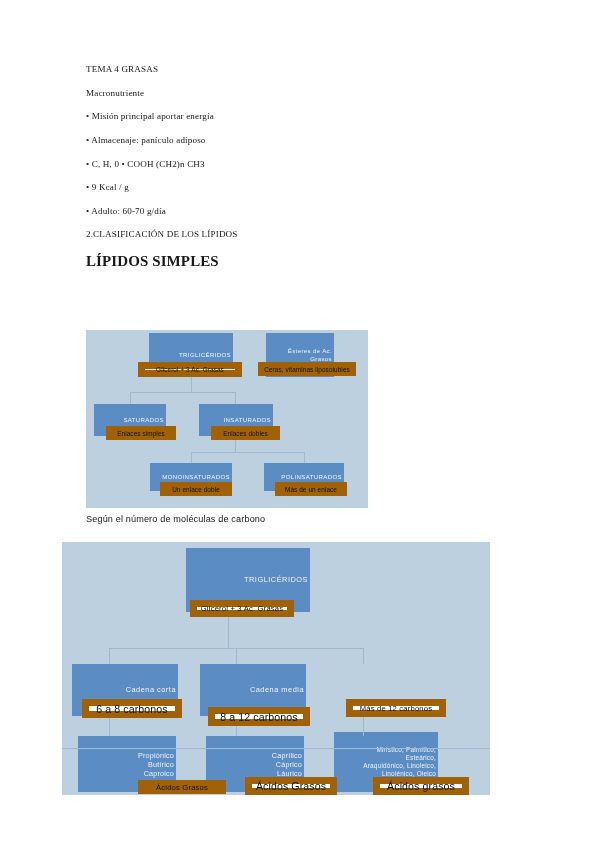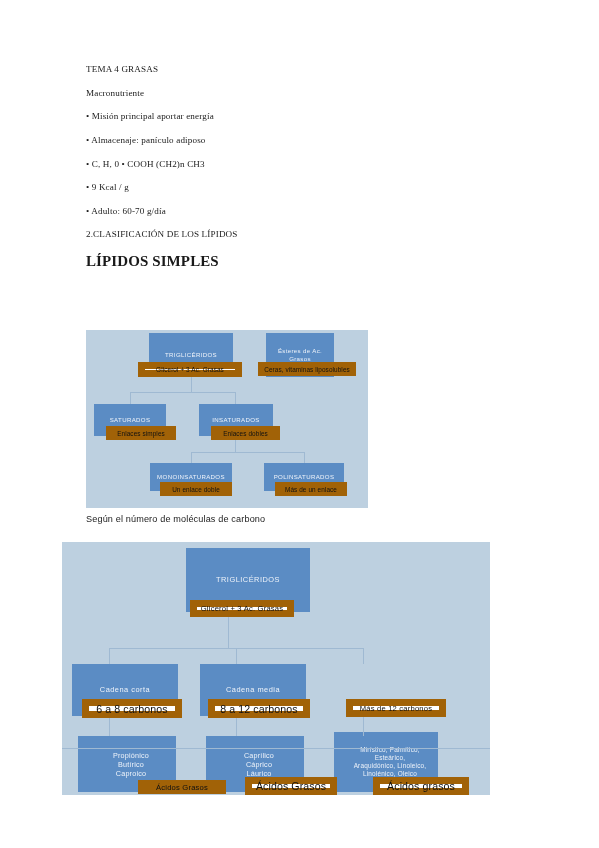--- a/index.html
+++ b/index.html
@@ -60,21 +60,21 @@
   }
 
   
   .node {
     position: absolute;
     background: #5b8cc4;
     color: #eef3fa;
     display: flex;
     align-items: center;
     justify-content: center;
-    text-align: center;
+    text-align: right;
     box-sizing: border-box;
     line-height: 1.25;
   }
   .node-label {
     width: 100%;
     padding: 0 2px;
     white-space: pre-line;
   }
   .callout {
     position: absolute;
@@ -201,21 +201,21 @@
   <div class="node" style="left:10px; top:122px; width:106px; height:52px;">
     <span class="node-label">Cadena corta</span>
   </div>
   <div class="callout big" style="left:20px; top:157px; width:100px; height:19px;">
     <span>6 a 8 carbonos</span>
   </div>
 
   <div class="node" style="left:138px; top:122px; width:106px; height:52px;">
     <span class="node-label">Cadena media</span>
   </div>
-  <div class="callout big" style="left:146px; top:157px; width:102px; height:19px;">
+  <div class="callout big" style="left:146px; top:165px; width:102px; height:19px;">
     <span>8 a 12 carbonos</span>
   </div>
 
   <div class="callout" style="left:284px; top:157px; width:100px; height:18px;">
     <span>Más de 12 carbonos</span>
   </div>
 
   <div class="node acid-list" style="left:16px; top:194px; width:98px; height:56px;">
     <span class="node-label">Propiónico
 Butírico

